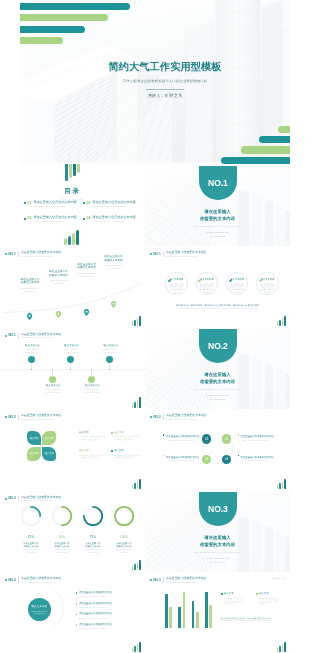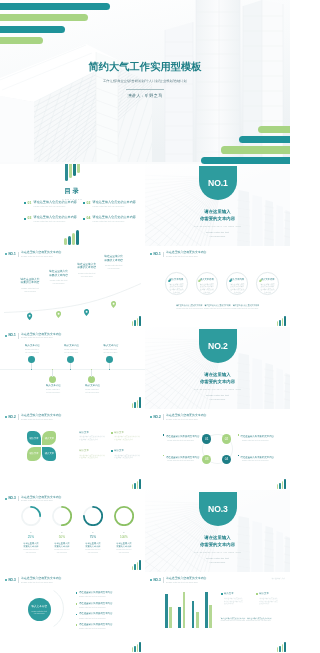--- a/index.html
+++ b/index.html
@@ -4,21 +4,21 @@
 <title>PPT Template Preview</title>
 <style>
 html,body{margin:0;padding:0;background:#ffffff;}
 body{width:290px;height:653px;overflow:hidden;
   font-family:"Liberation Sans","DejaVu Sans",sans-serif;
   -webkit-font-smoothing:antialiased;}
 .deck{position:relative;width:290px;}
 
 
 .cover{position:relative;width:290px;height:164.4px;overflow:hidden;
-  background:#fafbfc;}
+  background:#fafbfc;margin-left:20px;}
 .cover .photo{position:absolute;inset:0;overflow:hidden;}
 .cover .bars-tl{position:absolute;left:-200px;top:3px;}
 .cover .bars-br{position:absolute;right:-200px;top:125.8px;}
 .bar{height:7.2px;border-radius:3.6px;margin-bottom:4.1px;}
 .bars-br .bar{margin-bottom:3.1px;}
 .cover .title{position:absolute;left:0;right:0;top:59.5px;text-align:center;
   font-size:10.2px;font-weight:bold;color:#1d7e86;letter-spacing:.1px;}
 .cover .subtitle{position:absolute;left:0;right:0;top:79px;text-align:center;
   font-size:3.2px;color:#5a7a82;letter-spacing:.1px;}
 .cover .rule{position:absolute;left:50%;transform:translateX(-50%);top:88.6px;

